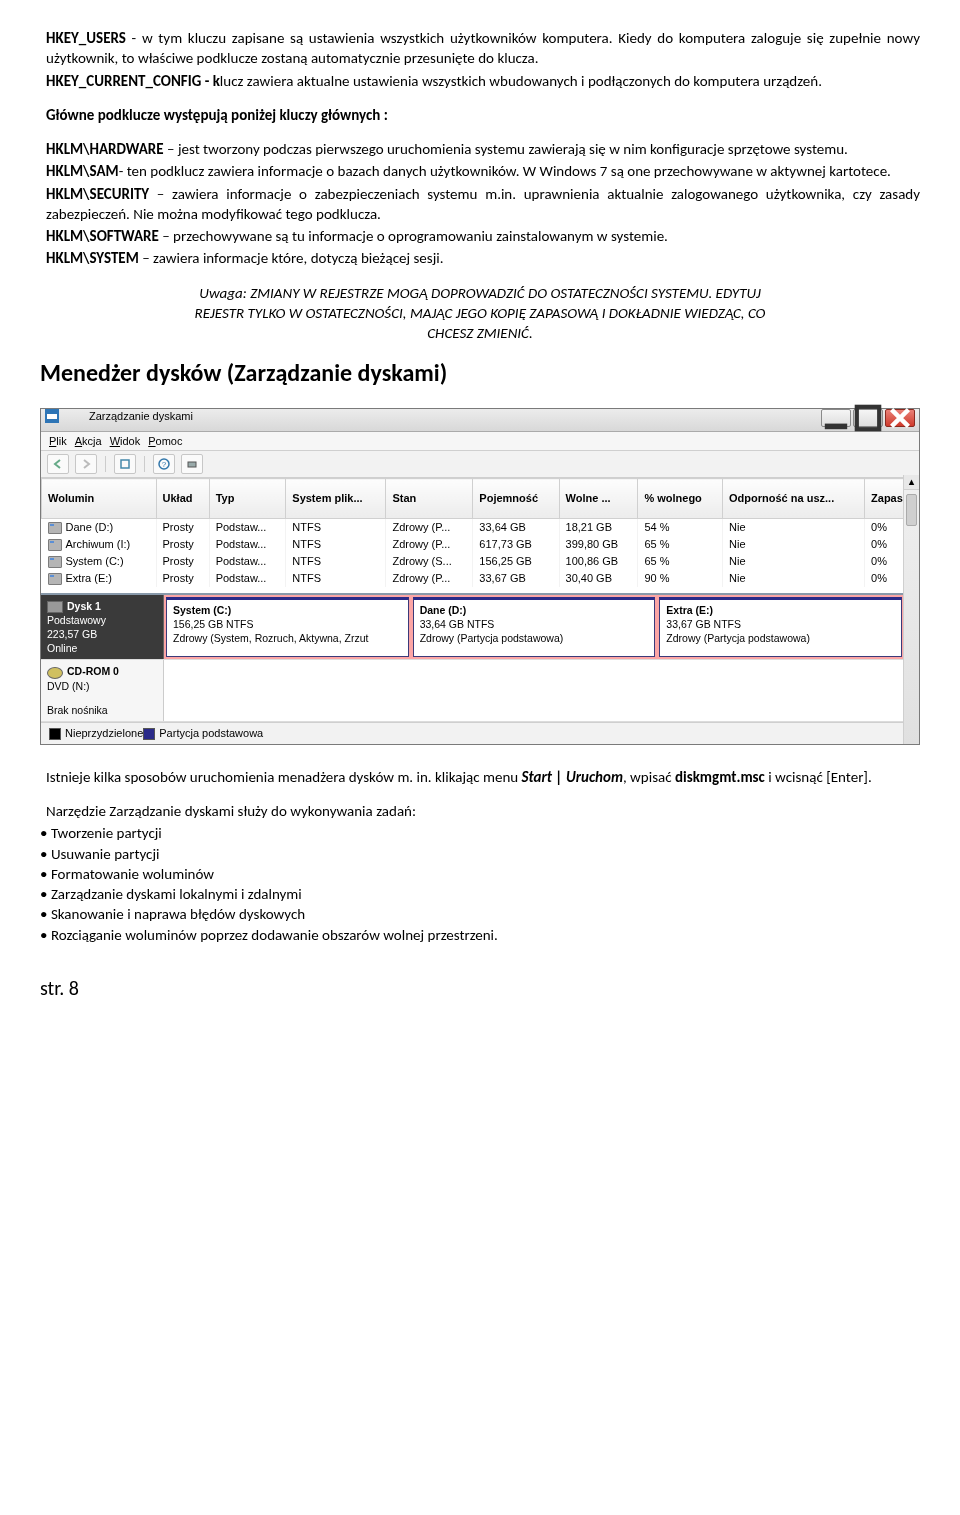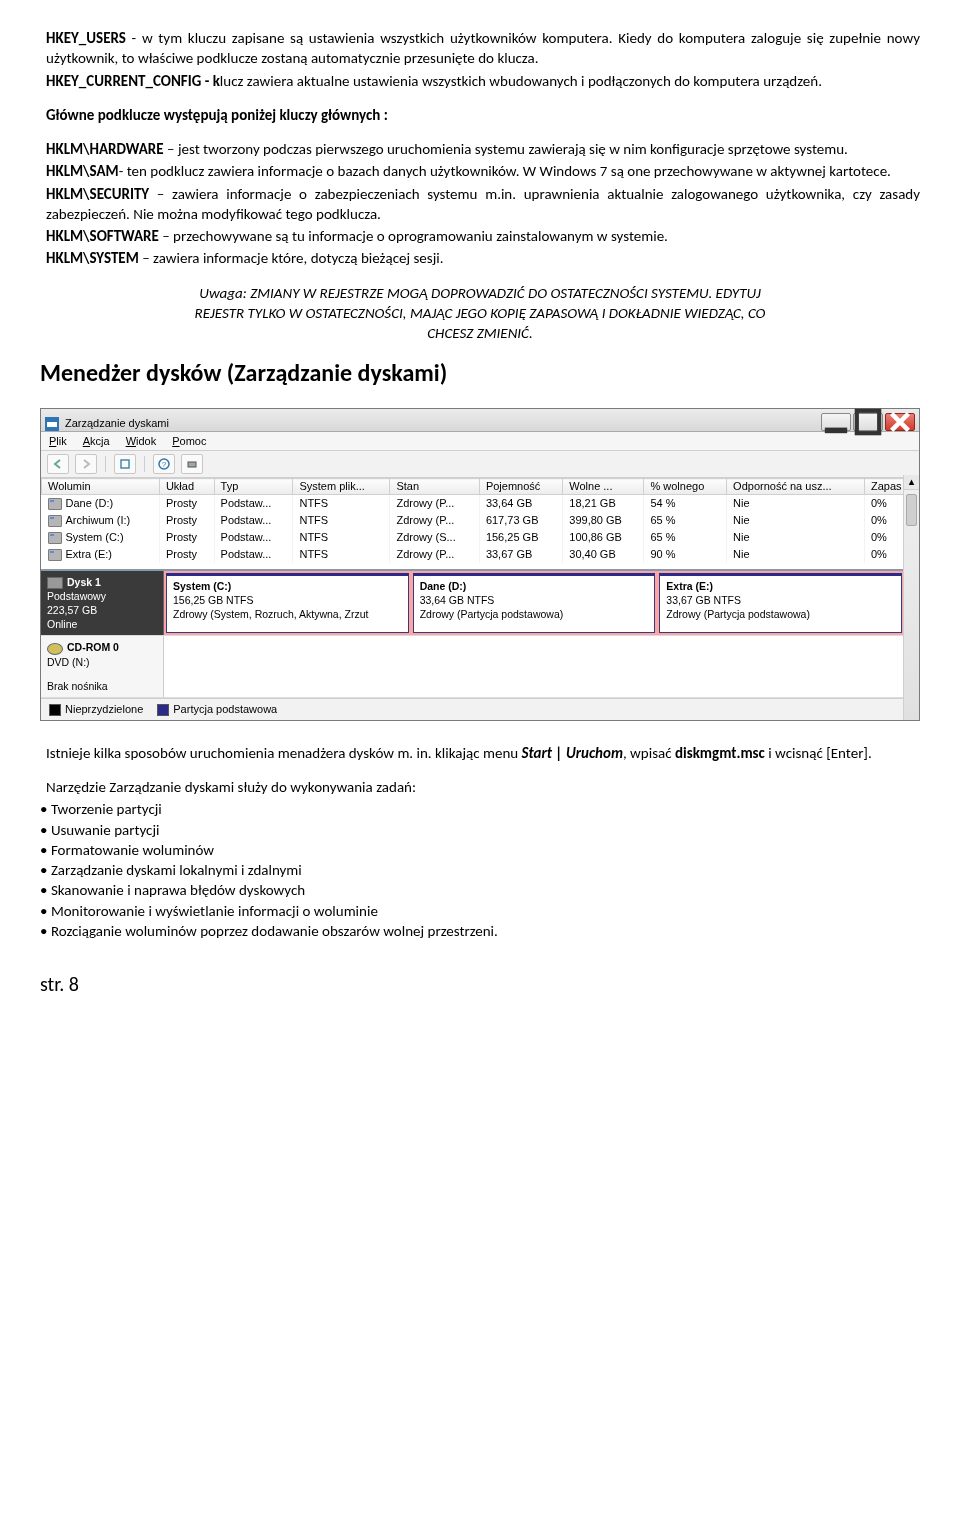--- a/index.html
+++ b/index.html
@@ -27,56 +27,57 @@
     border: 1px solid #7a7a7a;
     background: #f0f0f0;
     font-family: "Segoe UI", Tahoma, sans-serif;
     font-size: 11px;
     color: #000;
     margin-bottom: 22px;
     position: relative;
   }
   .dm-titlebar {
     display: flex;
-    align-items: flex-end;
+    align-items: flex-start;
     height: 22px;
     background: linear-gradient(#ececec, #d8d8d8);
     border-bottom: 1px solid #aaa;
     padding: 0 4px;
+    gap: 24px;
   }
   .dm-titlebar .ticon {
     width: 14px; height: 14px; background: #2e75b6; margin-right: 6px;
     display: inline-flex; align-items:center; justify-content:center;
   }
   .dm-titlebar .ticon svg { width: 10px; height:10px; }
   .dm-winbtns { margin-left: auto; display: flex; }
   .dm-winbtns .btn {
     width: 28px; height: 16px; margin-left: 2px;
     display: flex; align-items:center; justify-content:center;
     border: 1px solid #8a8a8a; background: linear-gradient(#f5f5f5,#dedede);
     border-radius: 2px;
   }
   .dm-winbtns .btn.close { background: linear-gradient(#e98077,#cf3a2c); border-color:#8a2a20; color:#fff; font-weight:bold; }
   .dm-menubar {
-    display: flex; gap: 16px; padding: 2px 8px; background: #f6f6f6; border-bottom:1px solid #cfcfcf;
+    display: flex; gap: 8px; padding: 2px 8px; background: #f6f6f6; border-bottom:1px solid #cfcfcf;
   }
   .dm-menubar span { text-decoration: underline; text-decoration-color: transparent; }
   .dm-menubar span::first-letter { text-decoration: underline; }
   .dm-toolbar {
     display:flex; gap:6px; padding:3px 6px; background:#f2f2f2; border-bottom:1px solid #cfcfcf;
   }
   .tb-btn { width:20px; height:18px; border:1px solid #c7c7c7; background:#fafafa; display:flex; align-items:center; justify-content:center; border-radius:2px; }
   .tb-btn svg { width:12px; height:12px; }
   .tb-sep { width:1px; background:#ccc; margin:2px 2px; }
 
   .dm-table { width:100%; border-collapse: collapse; background:#fff; }
   .dm-table th {
-    text-align:left; font-weight:normal; font-size:11px;
+    text-align:left; font-weight:bold; font-size:11px;
     background: linear-gradient(#fdfdfd,#ececec);
-    border:1px solid #d0d0d0; padding:0 6px; white-space:nowrap;
+    border:1px solid #d0d0d0; padding:12px 6px; white-space:nowrap;
   }
   .dm-table td { padding:1px 6px; border-right:1px solid #f3f3f3; white-space:nowrap; font-size:11px; }
   .dm-table tbody tr:first-child td { border-top:1px solid #e5e5e5; }
   .vol-icon { width:12px; height:10px; display:inline-block; background:#b5b5b5; border:1px solid #7c7c7c; margin-right:4px; vertical-align:middle; border-radius:1px; position:relative; }
   .vol-icon::after{ content:""; position:absolute; left:1px; top:1px; width:4px; height:2px; background:#5a8fd6; }
 
   .dm-scroll-right {
     position:absolute; right:0; top:66px; bottom:0; width:15px;
     background:linear-gradient(#f0f0f0,#e0e0e0); border-left:1px solid #cfcfcf;
   }
@@ -91,21 +92,21 @@
   }
   .disk-head .dicon { width:14px; height:10px; background:#999; display:inline-block; margin-right:4px; vertical-align:middle; border:1px solid #666; }
   .disk-parts { display:flex; flex:1; }
   .part {
     flex:1; border:1px solid #3a3a7a; margin:2px; padding:3px 6px;
     background:#fff; border-top:3px solid #2a2a88; font-size:10.5px;
   }
   .disk-row.cd .disk-head { background:#f6f6f6; color:#000; border-right:1px solid #ccc; }
   .disk-row.cd .disk-parts { background:#fff; }
 
-  .dm-legend { padding:3px 8px; background:#f2f2f2; border-top:1px solid #cfcfcf; font-size:11px; display:flex; gap:14px; align-items:center; margin-right:15px;}
+  .dm-legend { padding:3px 8px; background:#f2f2f2; border-top:1px solid #cfcfcf; font-size:11px; display:flex; align-items:center; margin-right:15px;}
   .lg-box { width:10px; height:10px; display:inline-block; margin-right:4px; vertical-align:middle; border:1px solid #555; }
   .lg-unalloc { background:#000; }
   .lg-primary { background:#2a2a88; }
 </style>
 </head>
 <body>
 
 <p><b>HKEY_USERS</b><span> - w tym kluczu zapisane są ustawienia wszystkich użytkowników komputera. Kiedy do komputera zaloguje się zupełnie nowy użytkownik, to właściwe podklucze zostaną automatycznie przesunięte do klucza.</span></p>
 <p class="para-gap"><b>HKEY_CURRENT_CONFIG - k</b><span>lucz zawiera aktualne ustawienia wszystkich wbudowanych i podłączonych do komputera urządzeń.</span></p>
 
@@ -297,17 +298,16 @@
   <span>Istnieje kilka sposobów uruchomienia menadżera dysków m. in. klikając menu </span><b><i>Start | Uruchom</i></b><span>, wpisać </span><b>diskmgmt.msc</b><span> i wcisnąć [Enter].</span>
 </p>
 
 <p>Narzędzie Zarządzanie dyskami służy do wykonywania zadań:</p>
 <ul class="tasks" id="tasks-list">
     <li>Tworzenie partycji</li>
     <li>Usuwanie partycji</li>
     <li>Formatowanie woluminów</li>
     <li>Zarządzanie dyskami lokalnymi i zdalnymi</li>
     <li>Skanowanie i naprawa błędów dyskowych</li>
-    <li>Monitorowanie i wyświetlanie informacji o woluminie</li>
     <li>Rozciąganie woluminów poprzez dodawanie obszarów wolnej przestrzeni.</li>
   </ul>
 
 <div class="footer">str. 8</div>
 
 </body></html>

